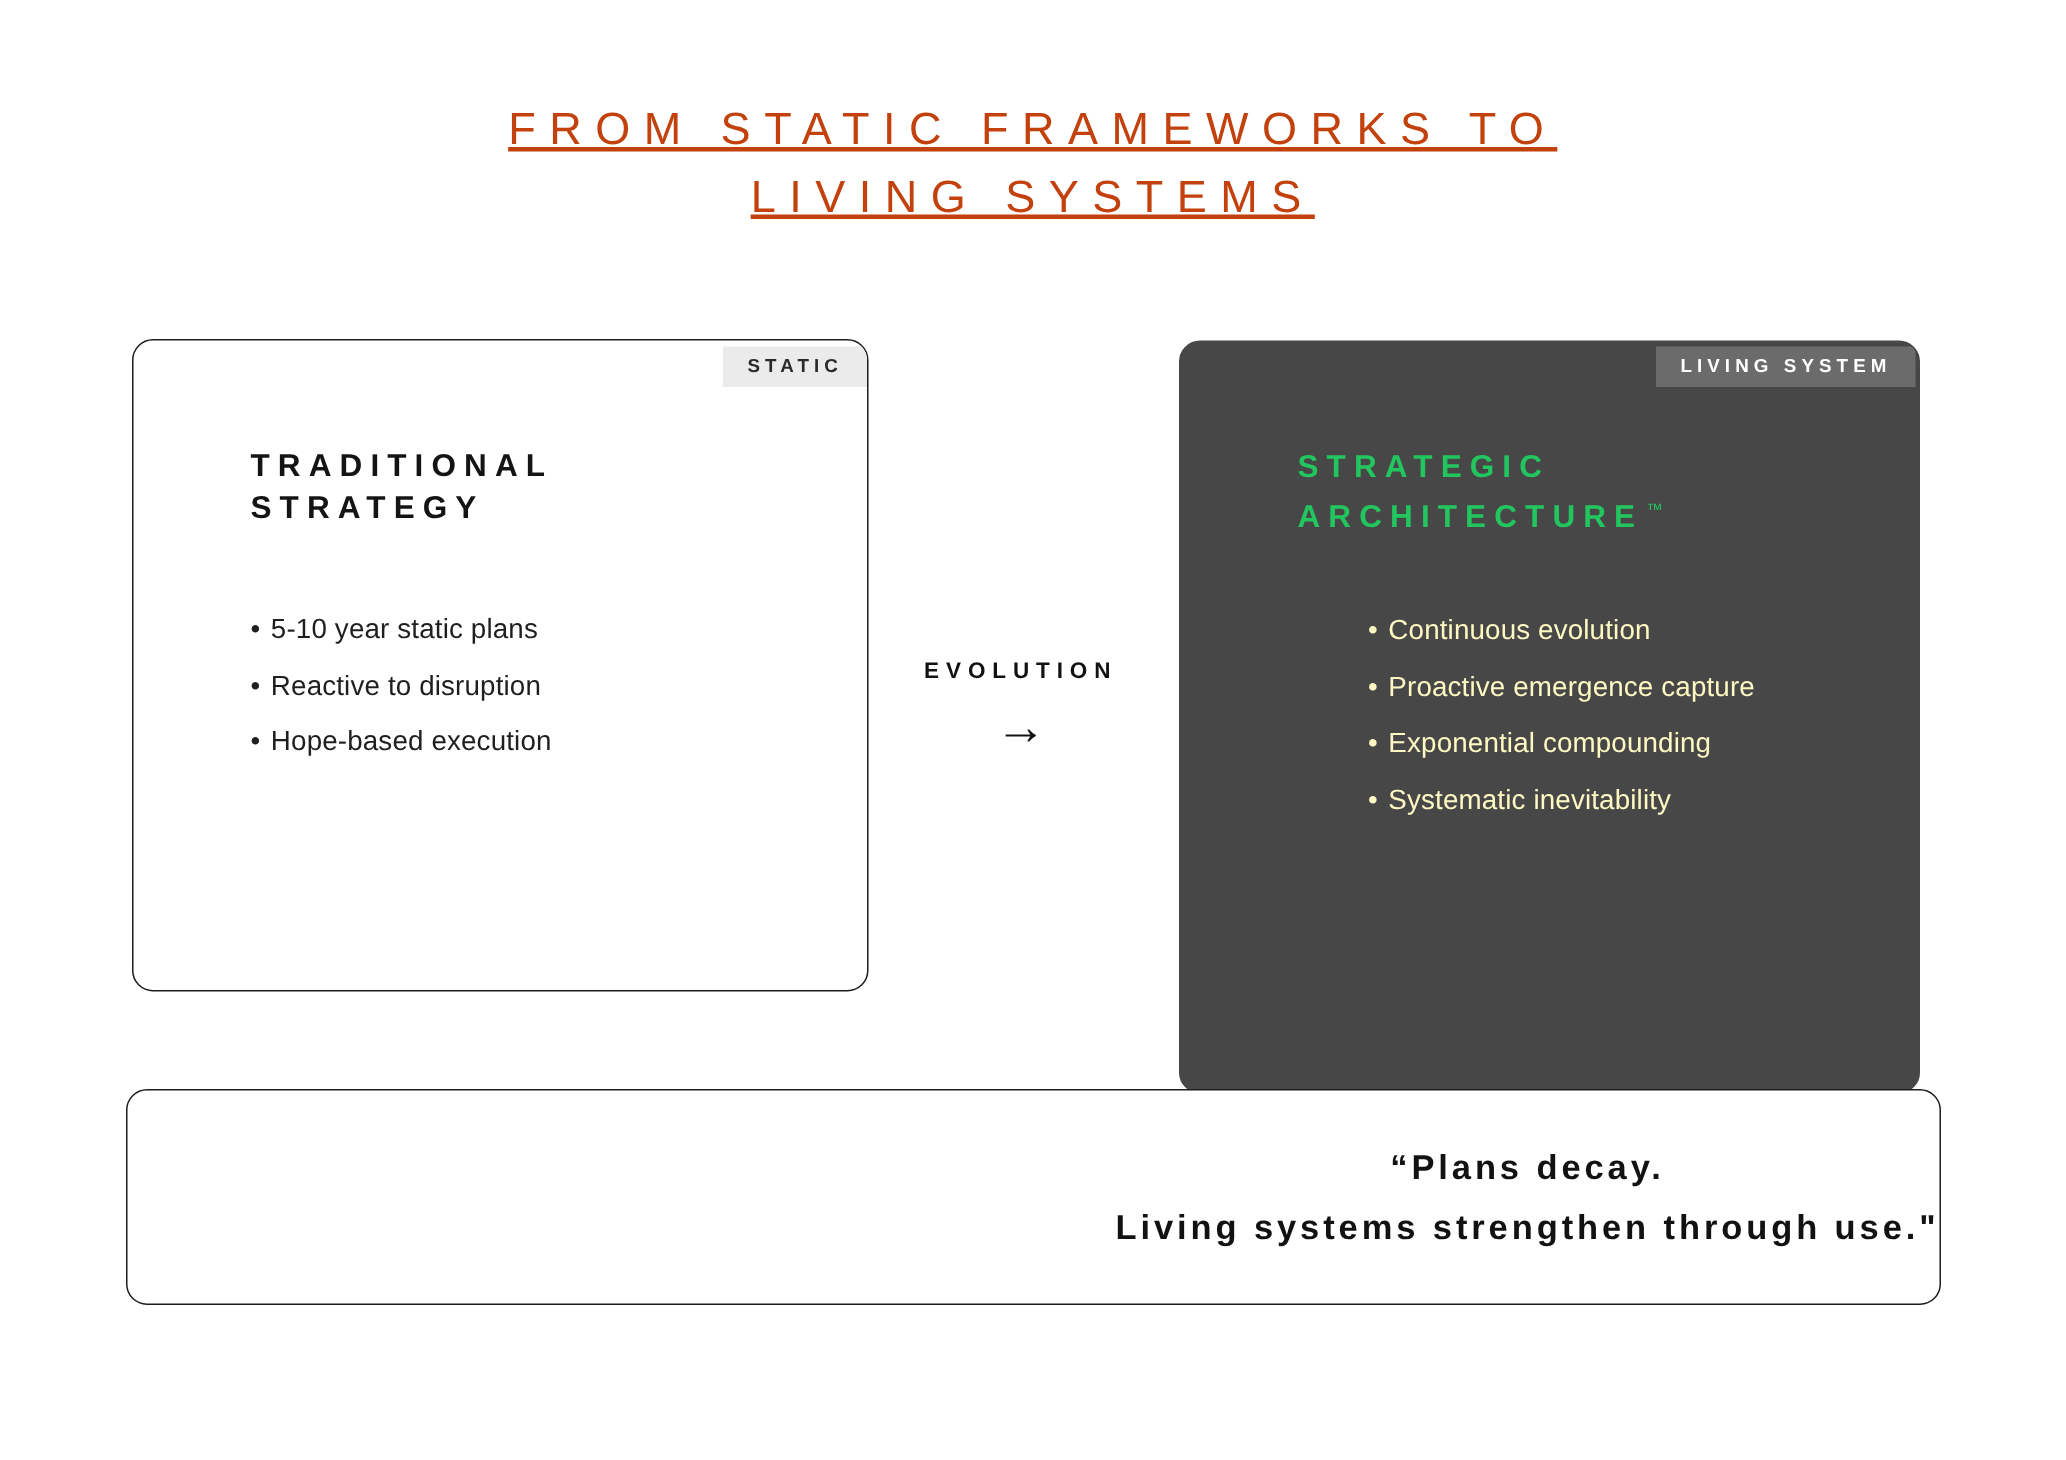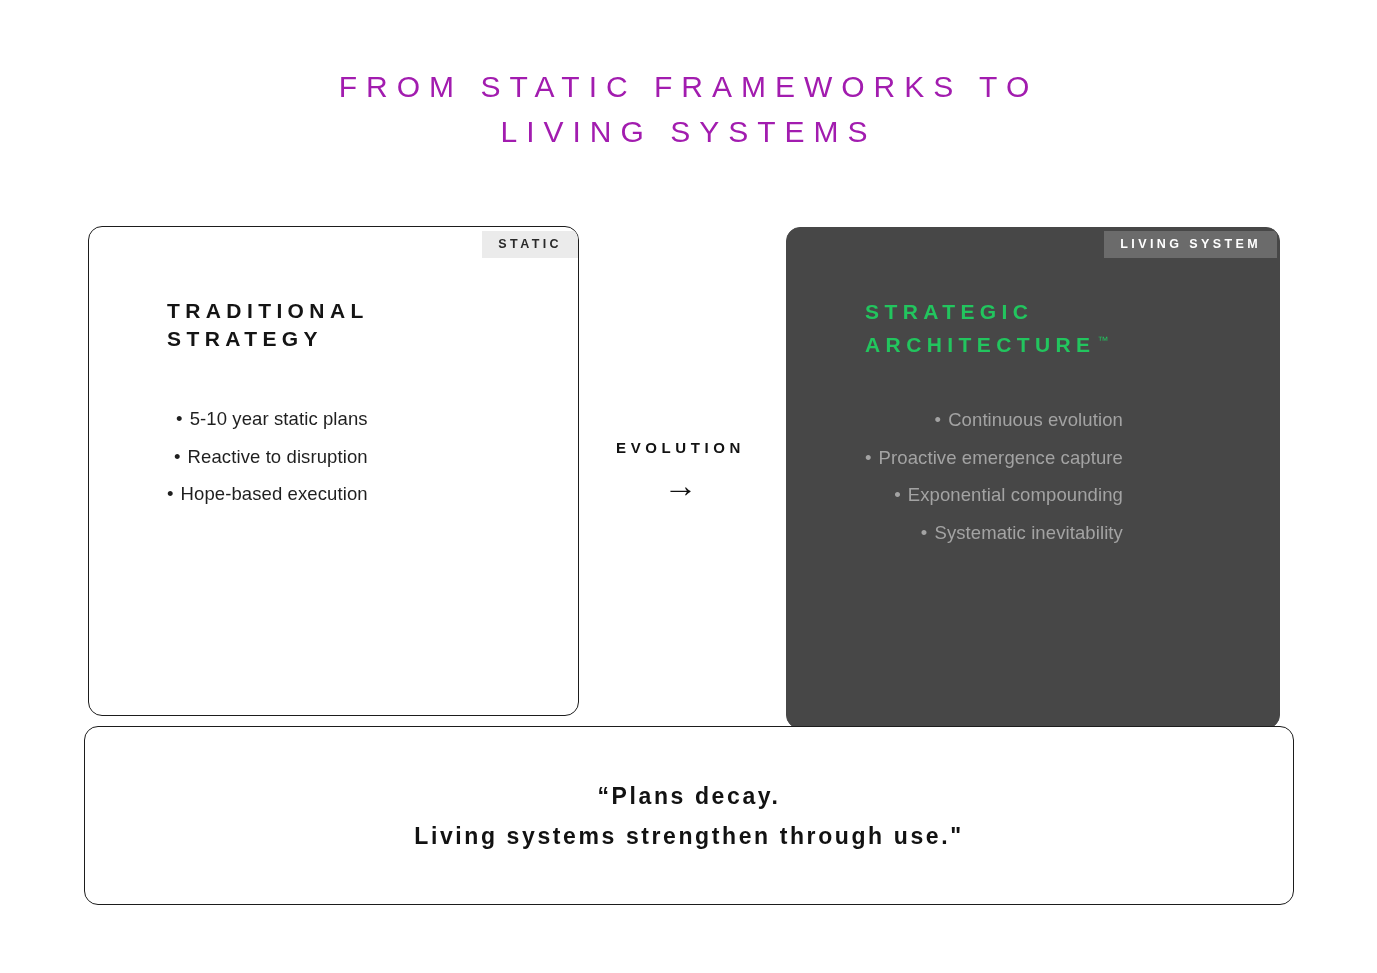--- a/index.html
+++ b/index.html
@@ -21,36 +21,37 @@
   .page-title {
     position: absolute;
     left: 0;
     top: 64px;
     width: 1377px;
     text-align: center;
     font-size: 30px;
     font-weight: 300;
     letter-spacing: 9px;
     line-height: 45px;
-    color: #a21caf;
+    color: #c2410c;
     white-space: pre-line;
+    text-decoration: underline;
   }
 
   
   .card {
     position: absolute;
     border-radius: 14px;
     box-sizing: border-box;
     overflow: hidden;
   }
   .card-static {
     left: 88px;
     top: 226px;
     width: 491px;
-    height: 490px;
+    height: 435px;
     background: #ffffff;
     border: 1.6px solid #1d1d1d;
   }
   .card-living {
     left: 786px;
     top: 227px;
     width: 494px;
     height: 502px;
     background: #474747;
     border: 1.6px solid #474747;
@@ -105,24 +106,23 @@
     margin: 0;
     padding: 0;
     list-style: none;
   }
   .bullets li {
     font-size: 18.5px;
     font-weight: 400;
     line-height: 37.7px;
     letter-spacing: 0.1px;
     white-space: nowrap;
-    text-align: right;
   }
   .card-static .bullets li { color: #1f1f1f; }
-  .card-living .bullets li { color: #a3a3a3; }
+  .card-living .bullets li { color: #fef9c3; margin-left: 47px; }
   .bullets li .dot { margin-right: 7px; }
 
   
   .evolution {
     position: absolute;
     left: 588px;
     top: 396px;
     width: 185px;
     text-align: center;
   }
@@ -141,28 +141,28 @@
     font-weight: 400;
     color: #111111;
   }
 
   
   .quote-box {
     position: absolute;
     left: 84px;
     top: 726px;
     width: 1210px;
-    height: 179px;
+    height: 144px;
     box-sizing: border-box;
     border: 1.6px solid #1d1d1d;
     border-radius: 14px;
     background: #ffffff;
     display: flex;
     align-items: center;
-    justify-content: center;
+    justify-content: flex-end;
   }
   .quote-text {
     text-align: center;
     font-size: 23px;
     font-weight: 700;
     letter-spacing: 2.6px;
     line-height: 40px;
     color: #121212;
     white-space: pre-line;
   }

